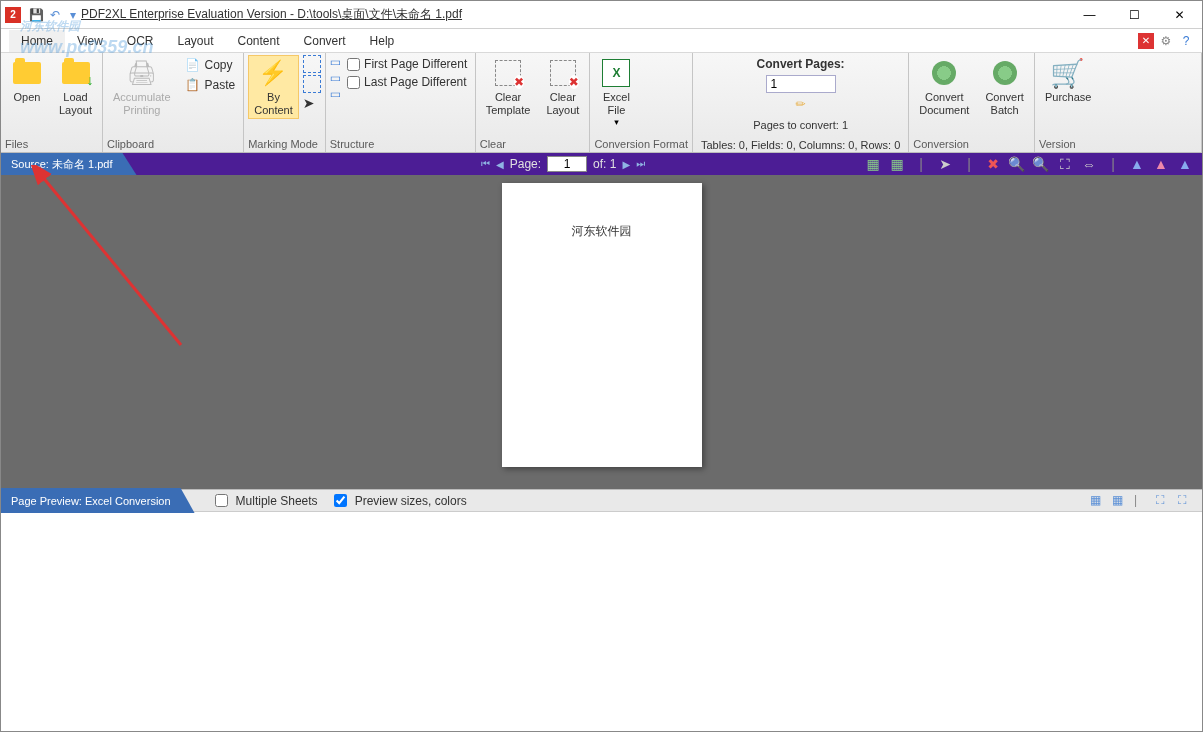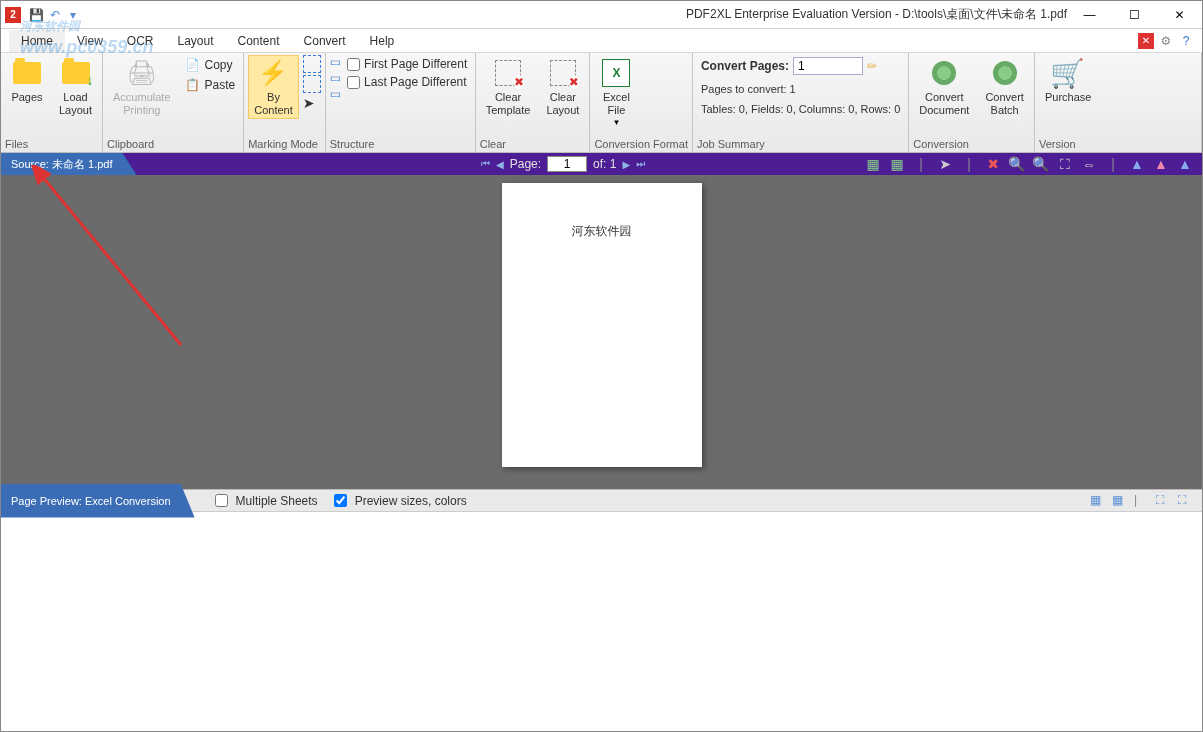--- a/index.html
+++ b/index.html
@@ -3,21 +3,21 @@
 <meta charset="utf-8">
 <style>
 * { box-sizing: border-box; margin: 0; padding: 0; font-family: "Segoe UI", Tahoma, sans-serif; font-size: 12px; }
 body { width: 1203px; height: 732px; background: #fff; border: 1px solid #888; display: flex; flex-direction: column; overflow: hidden; }
 
 
 .titlebar { height: 28px; background: #fff; display: flex; align-items: center; border-bottom: 1px solid #d0d0d0; }
 .titlebar .app-icon { width: 16px; height: 16px; background: #d93025; margin: 0 4px; display: flex; align-items: center; justify-content: center; color: #fff; font-size: 10px; font-weight: bold; }
 .titlebar .qat { display: flex; gap: 2px; margin-left: 4px; }
 .titlebar .qat span { width: 16px; height: 16px; display: flex; align-items: center; justify-content: center; color: #5a8fd6; cursor: pointer; }
-.titlebar .title { flex: 1; text-align: right; color: #333; }
+.titlebar .title { flex: 1; text-align: left; color: #333; text-decoration: underline; }
 .titlebar .win-controls { display: flex; }
 .titlebar .win-controls div { width: 45px; height: 28px; display: flex; align-items: center; justify-content: center; cursor: pointer; }
 
 
 .menubar { height: 24px; display: flex; align-items: center; padding: 0 8px; background: #fff; border-bottom: 1px solid #d9d9d9; }
 .menubar > span { padding: 4px 12px; cursor: pointer; color: #333; }
 .menubar > span.active { background: #f0f0f0; }
 .menubar .right-icons { margin-left: auto; display: flex; gap: 4px; }
 .menubar .right-icons span { width: 16px; height: 16px; display: flex; align-items: center; justify-content: center; cursor: pointer; }
 
@@ -29,41 +29,41 @@
 .big-btn { display: flex; flex-direction: column; align-items: center; justify-content: flex-start; padding: 2px 6px; cursor: pointer; min-width: 40px; }
 .big-btn.highlight { background: #ffe9a3; border: 1px solid #f5c868; padding: 1px 5px; }
 .big-btn .ic { width: 32px; height: 32px; display: flex; align-items: center; justify-content: center; margin-bottom: 2px; }
 .big-btn .lbl { font-size: 11px; text-align: center; line-height: 13px; color: #333; }
 .big-btn.disabled .lbl { color: #aaa; }
 .small-row { display: flex; align-items: center; gap: 4px; padding: 2px 4px; cursor: pointer; font-size: 11px; color: #333; }
 .small-row .ic { width: 16px; height: 16px; display: flex; align-items: center; justify-content: center; }
 .vcol { display: flex; flex-direction: column; gap: 0px; }
 .checkbox-row { display: flex; align-items: center; gap: 4px; font-size: 11px; color: #333; padding: 2px; }
 .checkbox-row input { margin: 0; }
-.summary-row { font-size: 11px; color: #333; padding: 2px 4px; display: flex; align-items: center; gap: 4px; }
+.summary-row { font-size: 11px; color: #333; padding: 2px 4px; display: flex; align-items: center; gap: 4px; flex-direction: column; }
 .summary-row input { width: 70px; height: 18px; border: 1px solid #aac; padding: 0 4px; }
 .version-text { font-size: 11px; color: #333; padding: 4px; line-height: 16px; }
 
 
 .source-bar { height: 22px; background: #4c1d95; display: flex; align-items: center; }
 .source-tab { height: 22px; background: #3a6db5; color: #fff; padding: 0 24px 0 10px; font-size: 11px; display: flex; align-items: center; clip-path: polygon(0 0, calc(100% - 14px) 0, 100% 100%, 0 100%); }
 .source-toolbar { margin-left: auto; display: flex; align-items: center; gap: 4px; padding-right: 8px; }
 .page-controls { position: absolute; left: 480px; top: 0; height: 22px; display: flex; align-items: center; gap: 6px; color: #e0e0e0; font-size: 11px; }
 .page-controls input { width: 40px; height: 16px; text-align: center; border: 1px solid #888; }
 .page-controls .nav-ic { color: #8fb4e3; cursor: pointer; font-size: 10px; }
 .tool-icons { display: flex; gap: 6px; align-items: center; }
 .tool-icons span { width: 18px; height: 18px; display: flex; align-items: center; justify-content: center; cursor: pointer; color: #ccc; font-size: 14px; }
 
 
 .doc-area { flex: 1; background: #6b6b6b; display: flex; align-items: flex-start; justify-content: center; padding-top: 8px; min-height: 280px; position: relative; }
 .page { width: 200px; height: 284px; background: #fff; box-shadow: 2px 2px 6px rgba(0,0,0,0.4); padding: 40px 20px; font-size: 10px; color: #333; text-align: center; }
 
 
 .preview-bar { height: 22px; background: #e9e9e9; display: flex; align-items: center; border-top: 1px solid #bbb; }
-.preview-tab { height: 34px; background: #3a6db5; color: #fff; padding: 0 24px 0 10px; font-size: 11px; display: flex; align-items: center; clip-path: polygon(0 0, calc(100% - 14px) 0, 100% 100%, 0 100%); }
+.preview-tab { height: 25px; background: #3a6db5; color: #fff; padding: 0 24px 0 10px; font-size: 11px; display: flex; align-items: center; clip-path: polygon(0 0, calc(100% - 14px) 0, 100% 100%, 0 100%); }
 .preview-opts { display: flex; gap: 16px; margin-left: 20px; font-size: 11px; color: #333; }
 .preview-opts label { display: flex; align-items: center; gap: 8px; }
 .preview-right { margin-left: auto; display: flex; gap: 6px; padding-right: 8px; }
 .preview-right span { width: 16px; height: 16px; cursor: pointer; color: #5a8fd6; }
 
 
 .preview-pane { height: 220px; background: #fff; border-top: 1px solid #ccc; }
 
 
 .watermark { position: absolute; left: 20px; top: 5px; color: rgba(90,160,220,0.4); font-size: 28px; font-weight: bold; font-style: italic; pointer-events: none; z-index: 100; }
@@ -118,21 +118,21 @@
 </div>
 
 <div class="ribbon">
 
   <div class="ribbon-group">
     <div class="group-body">
       <div class="big-btn">
         <div class="ic">
             <div class="folder-ic"></div>
           </div>
-        <div class="lbl">Pages</div>
+        <div class="lbl">Open</div>
       </div>
       <div class="big-btn">
         <div class="ic">
             <div class="folder-ic green"></div>
           </div>
         <div class="lbl" style="white-space:pre">Load
 Layout</div>
       </div>
     </div>
     <div class="group-label">Files</div>

